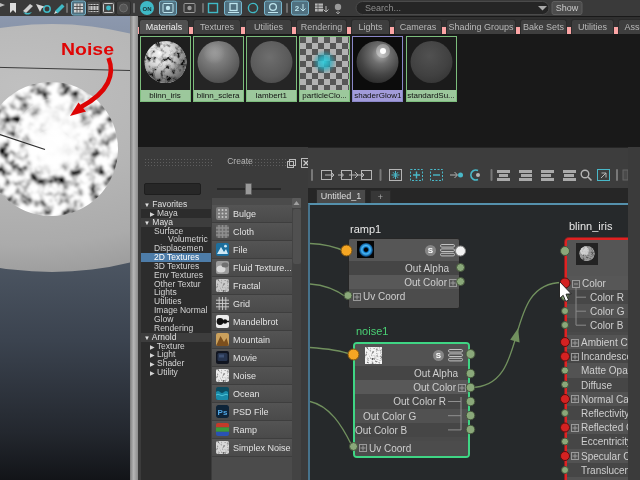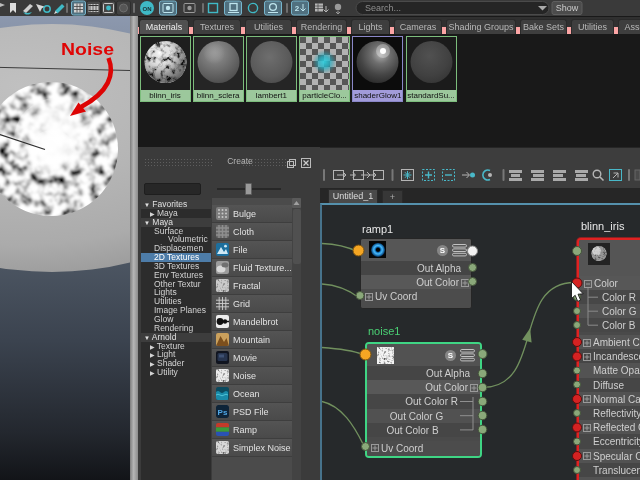--- a/index.html
+++ b/index.html
@@ -22,21 +22,21 @@
 #ctree{position:absolute;left:3px;top:53px;width:70px;height:280px;background:#2c2c2c;overflow:hidden}
 .trow{position:relative;width:100%;height:8.85px;font-size:8.5px;line-height:8.85px;color:#d4d4d4;white-space:nowrap;overflow:hidden}
 .trow.hdr{background:#3d3d3d;color:#e0e0e0}
 .trow.sel{background:#4d7ca8;color:#fff}
 #clist{position:absolute;left:74px;top:51px;width:80px;height:282px;background:#4b4b4b;overflow:hidden}
 .lrow{position:relative;width:100%;height:18px;background:linear-gradient(#545454,#4a4a4a);border-bottom:1px solid #3e3e3e;color:#e2e2e2;font-size:9px}
 .lrow span{position:absolute;left:21px;top:4px;white-space:nowrap}
 .licon{position:absolute;left:4px;top:2px;width:13px;height:13px;border-radius:2px;overflow:hidden}
 #cscroll{position:absolute;left:154px;top:51px;width:9px;height:282px;background:#434343}
 
-#ne{left:320px;top:147px;width:320px;height:333px;background:#15803d}
+#ne{left:308px;top:147px;width:320px;height:333px;background:#15803d}
 #netools{position:absolute;left:0;top:0;width:320px;height:41px;background:#3d3d3d;border-top:1px solid #262626}
 #netabs{position:absolute;left:0;top:41px;width:320px;height:15px;background:#262626}
 #canvas{position:absolute;left:0;top:56px;width:320px;height:277px;background:#26292b;border-top:2px solid #5591ad;border-left:2px solid #47738c;overflow:hidden}
 .node{position:absolute;background:#4a4a4a;border:1px solid #262626;border-radius:3px;overflow:hidden}
 .nrow{position:relative;color:#cfcfcf;font-size:10px;white-space:nowrap;overflow:hidden}
 .ntitle{position:absolute;color:#e8e8e8;font-size:11px;white-space:nowrap}
 </style></head>
 <body>
 <div id="root">
   <div class="abs" id="topbar">
@@ -278,21 +278,21 @@
       <div class="trow hdr"><span style="margin-left:3px;font-size:6px">▼</span> Maya</div>
       <div class="trow" style="padding-left:13px">Surface</div>
       <div class="trow" style="padding-left:27px">Volumetric</div>
       <div class="trow" style="padding-left:13px">Displacemen</div>
       <div class="trow sel" style="padding-left:13px">2D Textures</div>
       <div class="trow" style="padding-left:13px">3D Textures</div>
       <div class="trow" style="padding-left:13px">Env Textures</div>
       <div class="trow" style="padding-left:13px">Other Textur</div>
       <div class="trow" style="padding-left:13px">Lights</div>
       <div class="trow" style="padding-left:13px">Utilities</div>
-      <div class="trow" style="padding-left:13px">Image Planes</div>
+      <div class="trow" style="padding-left:13px">Image Normal</div>
       <div class="trow" style="padding-left:13px">Glow</div>
       <div class="trow" style="padding-left:13px">Rendering</div>
       <div class="trow hdr"><span style="margin-left:3px;font-size:6px">▼</span> Arnold</div>
       <div class="trow"><span style="margin-left:9px;font-size:6px">▶</span> Texture</div>
       <div class="trow"><span style="margin-left:9px;font-size:6px">▶</span> Light</div>
       <div class="trow"><span style="margin-left:9px;font-size:6px">▶</span> Shader</div>
       <div class="trow"><span style="margin-left:9px;font-size:6px">▶</span> Utility</div>
     </div>
     <div id="clist">
       <div style="height:6.5px"></div>
@@ -525,22 +525,22 @@
               <rect x="0.5" y="9.3" width="14" height="2.6" rx="1.3"></rect>
             </g>
           </svg>
         <div class="nrow" style="position:absolute;left:0;top:22px;width:113px;height:14.2px;background:#454545;text-align:right;padding:2px 10px 0 0">Out Alpha</div>
         <div class="nrow" style="position:absolute;left:0;top:36.2px;width:113px;height:14.2px;background:#585858;text-align:right;padding:2px 12px 0 0">Out Color</div>
         <svg width="8" height="8" style="position:absolute;left:103px;top:39.5px">
             <rect x="0.5" y="0.5" width="7" height="7" fill="none" stroke="#9a9a9a"></rect>
             <path d="M1.5,4 h5 M4,1.5 v5" stroke="#9a9a9a"></path>
           </svg>
         <div class="nrow" style="position:absolute;left:0;top:50.4px;width:113px;height:14.2px;background:#464646;text-align:right;padding:2px 22px 0 0">Out Color R</div>
-        <div class="nrow" style="position:absolute;left:0;top:64.6px;width:113px;height:14.2px;background:#515151;text-align:center;padding:2px 22px 0 8px">Out Color G</div>
-        <div class="nrow" style="position:absolute;left:0;top:78.8px;width:113px;height:14.2px;background:#464646;text-align:center;padding:2px 22px 0 0">Out Color B</div>
+        <div class="nrow" style="position:absolute;left:0;top:64.6px;width:113px;height:14.2px;background:#515151;text-align:left;padding:2px 22px 0 8px">Out Color G</div>
+        <div class="nrow" style="position:absolute;left:0;top:78.8px;width:113px;height:14.2px;background:#464646;text-align:left;padding:2px 22px 0 0">Out Color B</div>
         <svg width="20" height="45" style="position:absolute;left:93px;top:50px">
             <path d="M0,7.5 h13 M0,21.7 h13 M0,35.9 h13 M13,3 v33" stroke="#909090" fill="none"></path>
           </svg>
         <div class="nrow" style="position:absolute;left:0;top:96.5px;width:113px;height:15.5px;background:#4c4c4c;padding:2px 0 0 14px">Uv Coord</div>
         <svg width="8" height="8" style="position:absolute;left:4px;top:99.5px">
             <rect x="0.5" y="0.5" width="7" height="7" fill="none" stroke="#9a9a9a"></rect>
             <path d="M1.5,4 h5 M4,1.5 v5" stroke="#9a9a9a"></path>
           </svg>
       </div>
 

